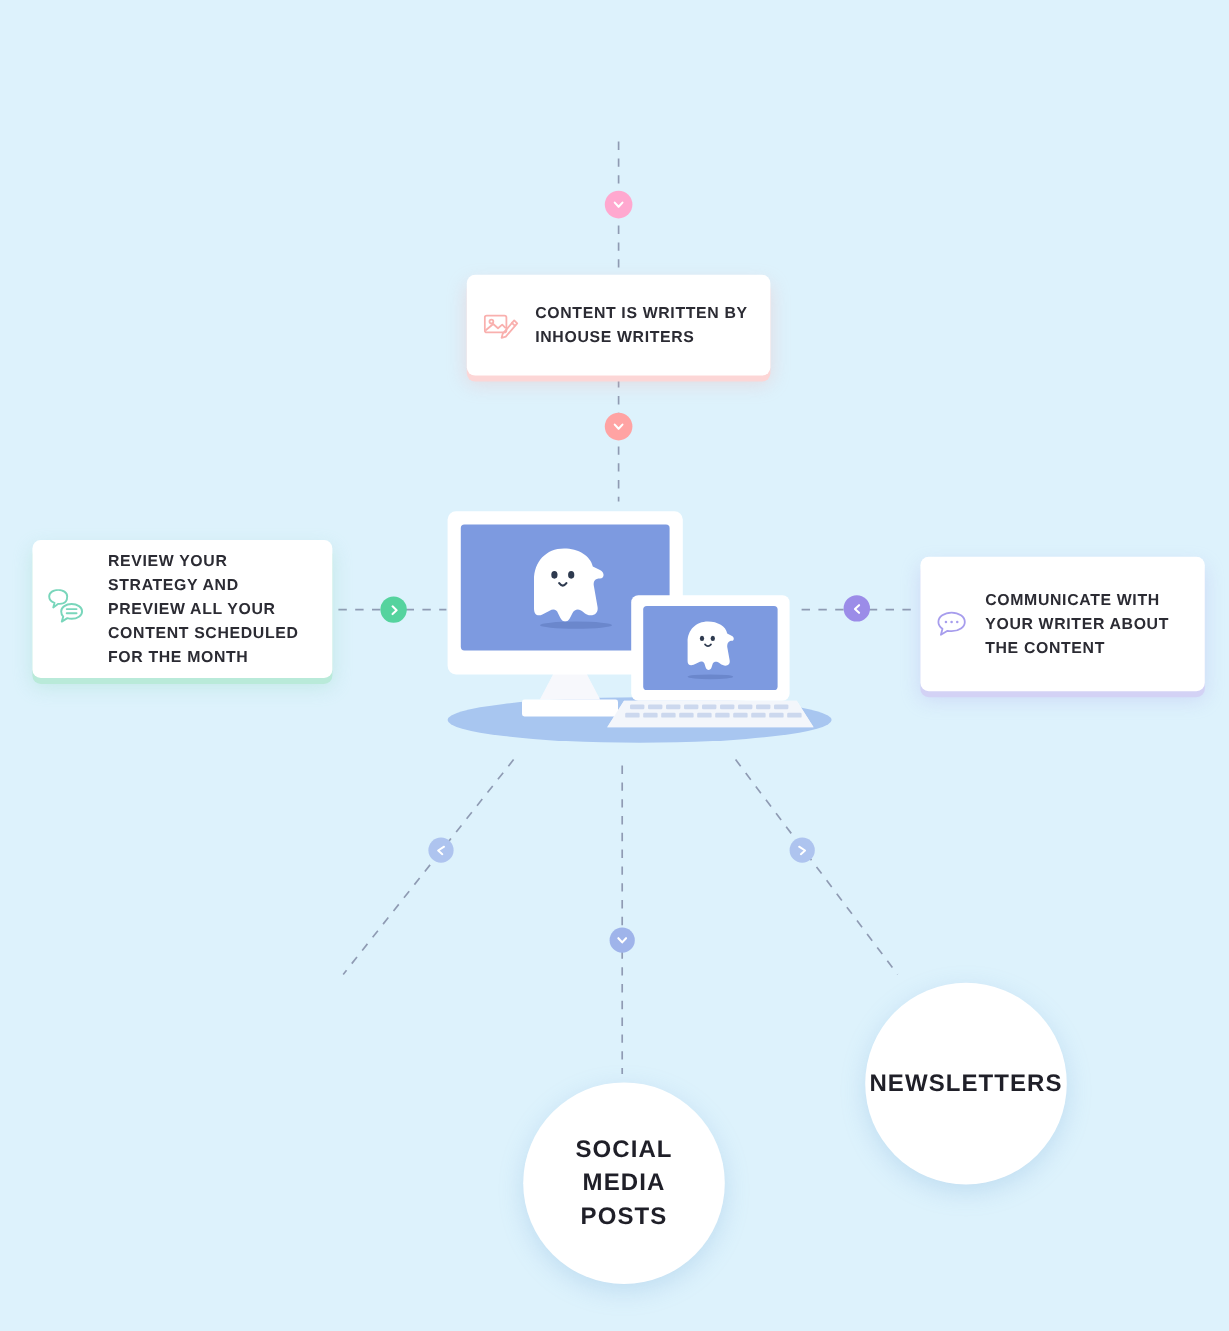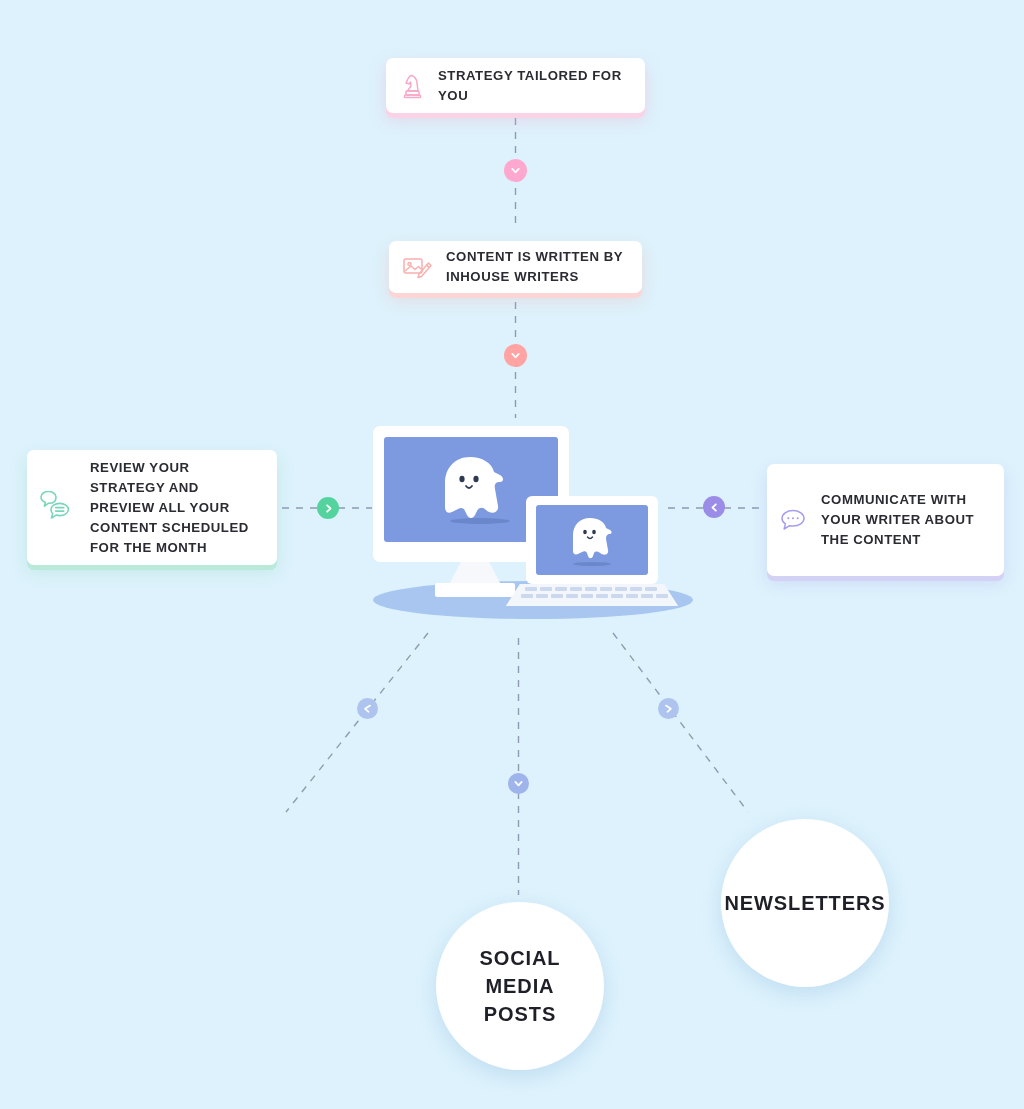--- a/index.html
+++ b/index.html
@@ -56,24 +56,23 @@
   #card-strategy {
     left: 386px; top: 58px;
     width: 259px; height: 55px;
     padding: 0 14px 0 16px;
     box-shadow: 0 5px 0 0 #fbd3e6, 0 7px 16px 0 rgba(240,160,200,0.35);
   }
   #card-strategy .card-text { padding-left: 14px; }
 
   #card-written {
     left: 389px; top: 229px;
-    width: 253px; height: 52px;
+    width: 253px; height: 84px;
     padding: 0 12px 0 14px;
     box-shadow: 0 5px 0 0 #fcd6d6, 0 7px 16px 0 rgba(244,170,170,0.32);
-    margin-top: 12px;
   }
   #card-written .card-text { padding-left: 13px; }
 
   #card-review {
     left: 27px; top: 450px;
     width: 250px; height: 115px;
     padding: 0 14px 0 12px;
     box-shadow: 0 5px 0 0 #b9ead9, 0 7px 16px 0 rgba(140,215,190,0.32);
     justify-content: flex-end;
   }
@@ -221,30 +220,20 @@
         <rect x="211" y="174" width="12" height="4" rx="1"></rect>
         <rect x="226" y="174" width="12" height="4" rx="1"></rect>
         <rect x="241" y="174" width="12" height="4" rx="1"></rect>
         <rect x="256" y="174" width="12" height="4" rx="1"></rect>
         <rect x="271" y="174" width="12" height="4" rx="1"></rect>
         <rect x="286" y="174" width="12" height="4" rx="1"></rect>
       </g>
     </svg>
   </div>
 
-  <div class="card" id="card-strategy">
-    <div class="card-icon">
-      <svg width="22" height="26" viewBox="0 0 22 26" xmlns="http://www.w3.org/2000/svg" fill="none" stroke="#f7a8c8" stroke-width="1.5" stroke-linejoin="round" stroke-linecap="round">
-        <path d="M8 3 C6 5 5 8 4 10 L7 11 L8.5 9 L9 13 L5.5 18 L16 18 L15 10 C15 6 12 3 9.5 2.5 L8 3 Z"></path>
-        <rect x="4" y="18" width="13" height="4" rx="0.8"></rect>
-        <rect x="2.5" y="22" width="16" height="2.6" rx="0.8"></rect>
-      </svg>
-    </div>
-    <div class="card-text">STRATEGY TAILORED FOR YOU</div>
-  </div>
 
   <div class="card" id="card-written">
     <div class="card-icon">
       <svg width="30" height="26" viewBox="0 0 30 26" xmlns="http://www.w3.org/2000/svg" fill="none" stroke="#f9b0ae" stroke-width="1.5" stroke-linejoin="round" stroke-linecap="round">
         <rect x="1" y="5" width="18" height="14" rx="1.6"></rect>
         <circle cx="6.5" cy="10" r="1.6"></circle>
         <path d="M2 17 L8 12 L12 15.5 L15.5 12.5 L18 15"></path>
         <path d="M16 20 L25.5 9 L28 11.5 L18.5 22.5 L15 23.5 Z"></path>
         <path d="M23.5 11 L26 13.4"></path>
       </svg>

